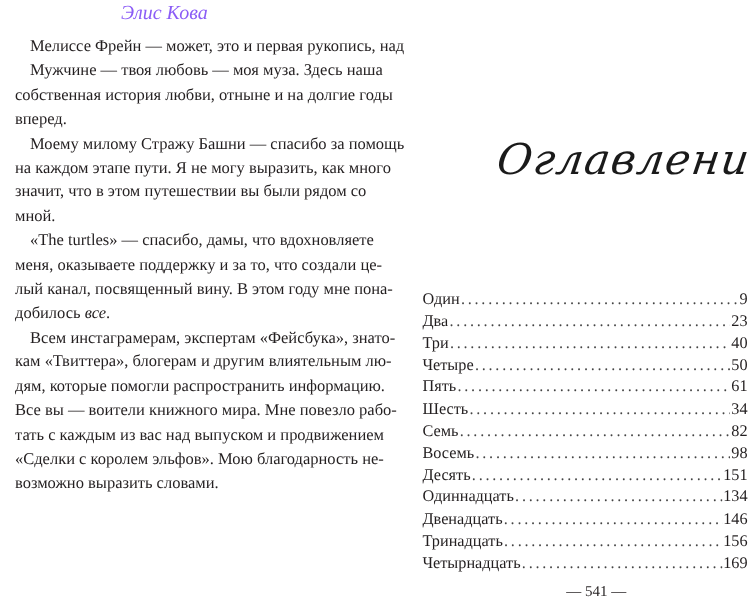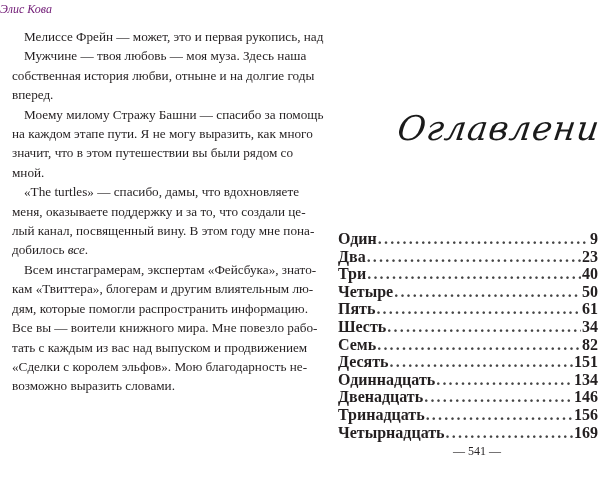--- a/index.html
+++ b/index.html
@@ -20,23 +20,24 @@
       left: 0;
       top: 0;
       width: 263px;
       height: 480px;
     }
     .running-head {
       position: absolute;
       top: 2px;
       left: 0;
       width: 263px;
+      text-align: center;
       font-style: italic;
-      font-size: 12px;
-      color: #701a75;
+      font-size: 16px;
+      color: #8b5cf6;
     }
     .body-text {
       position: absolute;
       top: 27px;
       left: 0;
       width: 263px;
       font-size: 13.2px;
       line-height: 19.4px;
       text-align: justify;
     }
@@ -79,22 +80,21 @@
       transform: skewX(-8deg);
     }
     .toc-list {
       position: absolute;
       top: 230px;
       left: 28px;
       width: 260px;
       margin: 0;
       padding: 0;
       list-style: none;
-      font-size: 16px;
-      font-weight: bold;
+      font-size: 13px;
     }
     .toc-item {
       display: flex;
       align-items: baseline;
       height: 17.6px;
       line-height: 17.6px;
       cursor: pointer;
     }
     .toc-label {
       white-space: nowrap;
@@ -110,21 +110,21 @@
     }
     .toc-dots::before {
       content: "................................................................................................................";
     }
     .toc-page {
       flex: 0 0 auto;
       white-space: nowrap;
     }
     .folio {
       position: absolute;
-      top: 444px;
+      top: 466px;
       left: 143px;
       font-size: 12px;
       white-space: nowrap;
       text-align: center;
     }
   </style>
 </head>
 <body>
 
 <div class="page-left">
@@ -196,20 +196,25 @@
         <span class="toc-label">Шесть</span>
         <span class="toc-dots"></span>
         <span class="toc-page">34</span>
       </li>
     <li class="toc-item">
         <span class="toc-label">Семь</span>
         <span class="toc-dots"></span>
         <span class="toc-page">82</span>
       </li>
     <li class="toc-item">
+        <span class="toc-label">Восемь</span>
+        <span class="toc-dots"></span>
+        <span class="toc-page">98</span>
+      </li>
+    <li class="toc-item">
         <span class="toc-label">Десять</span>
         <span class="toc-dots"></span>
         <span class="toc-page">151</span>
       </li>
     <li class="toc-item">
         <span class="toc-label">Одиннадцать</span>
         <span class="toc-dots"></span>
         <span class="toc-page">134</span>
       </li>
     <li class="toc-item">

